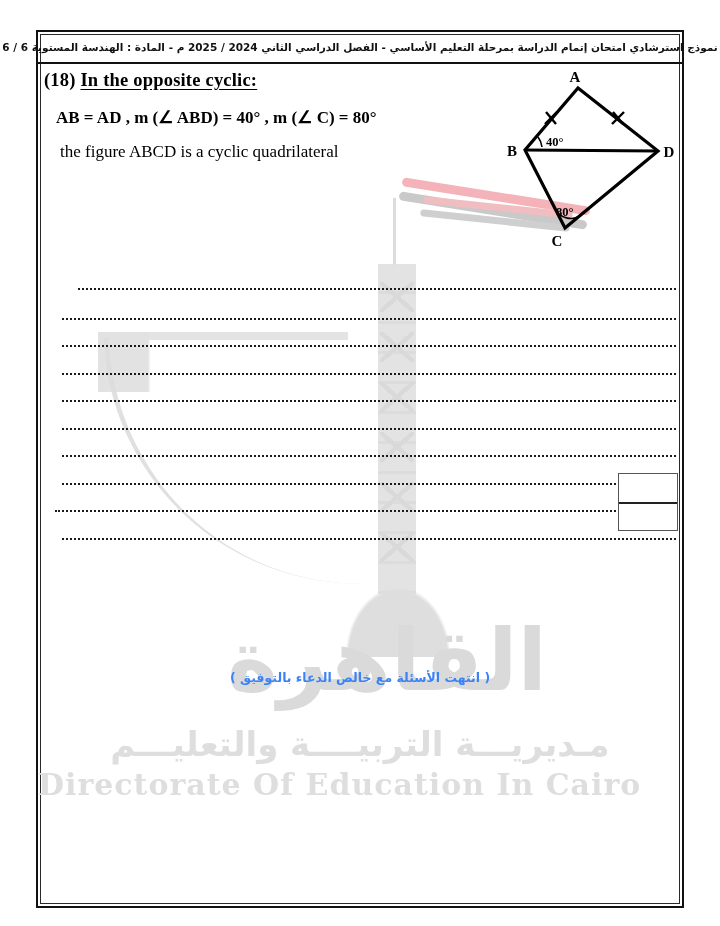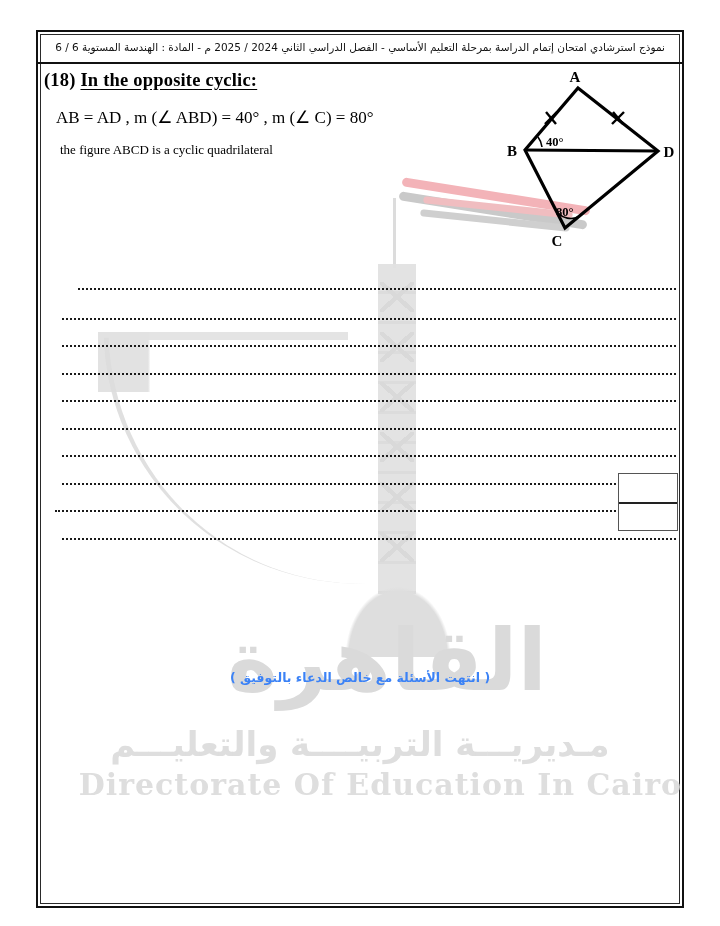--- a/index.html
+++ b/index.html
@@ -136,21 +136,21 @@
     font-size: 34px;
     font-weight: 700;
     color: #dedede;
     direction: rtl;
     letter-spacing: 2px;
   }
   .wm-latin {
     position: absolute;
     left: 0; top: 735px;
     width: 644px;
-    text-align: right;
+    text-align: left;
     font-family: "DejaVu Serif", serif;
     font-size: 30px;
     font-weight: 700;
     color: #dedede;
     letter-spacing: 1px;
   }
 
   
   .content {
     position: absolute;
@@ -167,21 +167,21 @@
     height: 30px;
     display: flex;
     align-items: center;
     justify-content: center;
     border-bottom: 2px solid #111;
     direction: rtl;
   }
   #exam-header-text {
     font-family: "DejaVu Sans", sans-serif;
     font-size: 10.5px;
-    font-weight: 400;
+    font-weight: 700;
     color: #111;
     white-space: nowrap;
     direction: rtl;
     unicode-bidi: isolate;
   }
 
   
   #question-block {
     position: absolute;
     left: 6px; top: 38px;
@@ -199,31 +199,32 @@
     font-weight: 700;
     text-decoration: underline;
     text-underline-offset: 3px;
   }
   #question-line1 {
     margin-top: 16px;
     margin-left: 12px;
     font-size: 17px;
     color: #000;
     white-space: nowrap;
+    font-weight: bold;
   }
   #question-line2 {
     margin-top: 14px;
     margin-left: 12px;
     font-size: 17px;
     color: #000;
   }
   #question-line3 {
     margin-top: 14px;
     margin-left: 16px;
-    font-size: 13px;
+    font-size: 17px;
     color: #000;
   }
 
   
   #figure {
     position: absolute;
     left: 412px; top: 38px;
     width: 232px; height: 190px;
   }
   #figure svg { display:block; }

